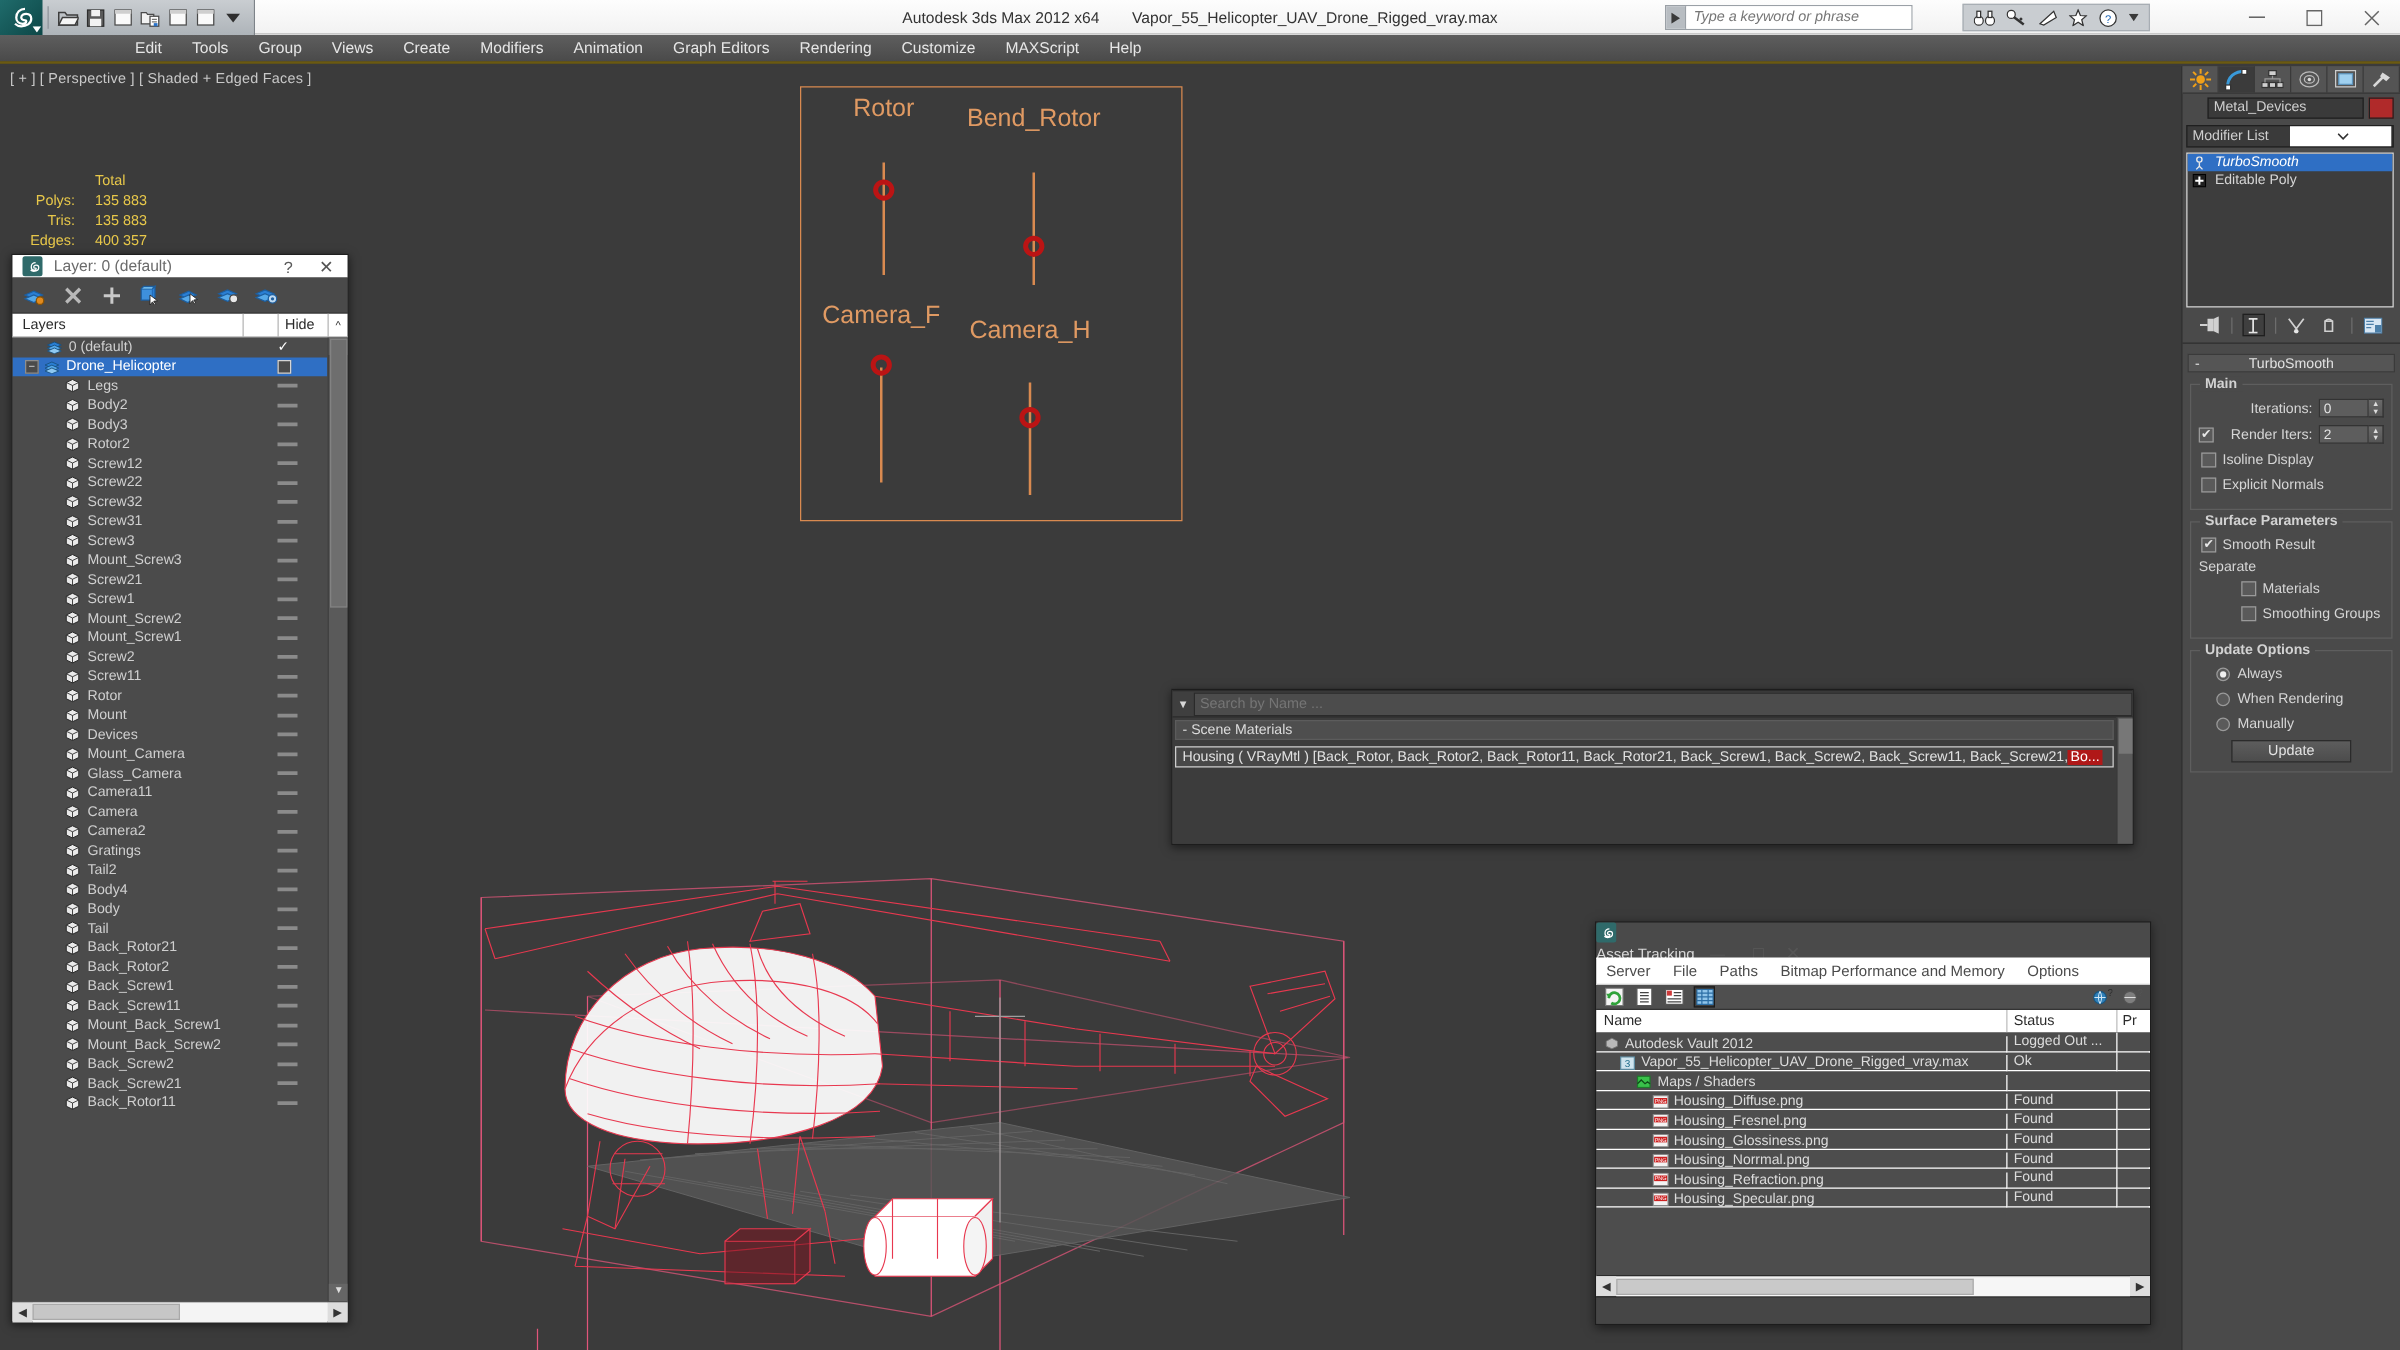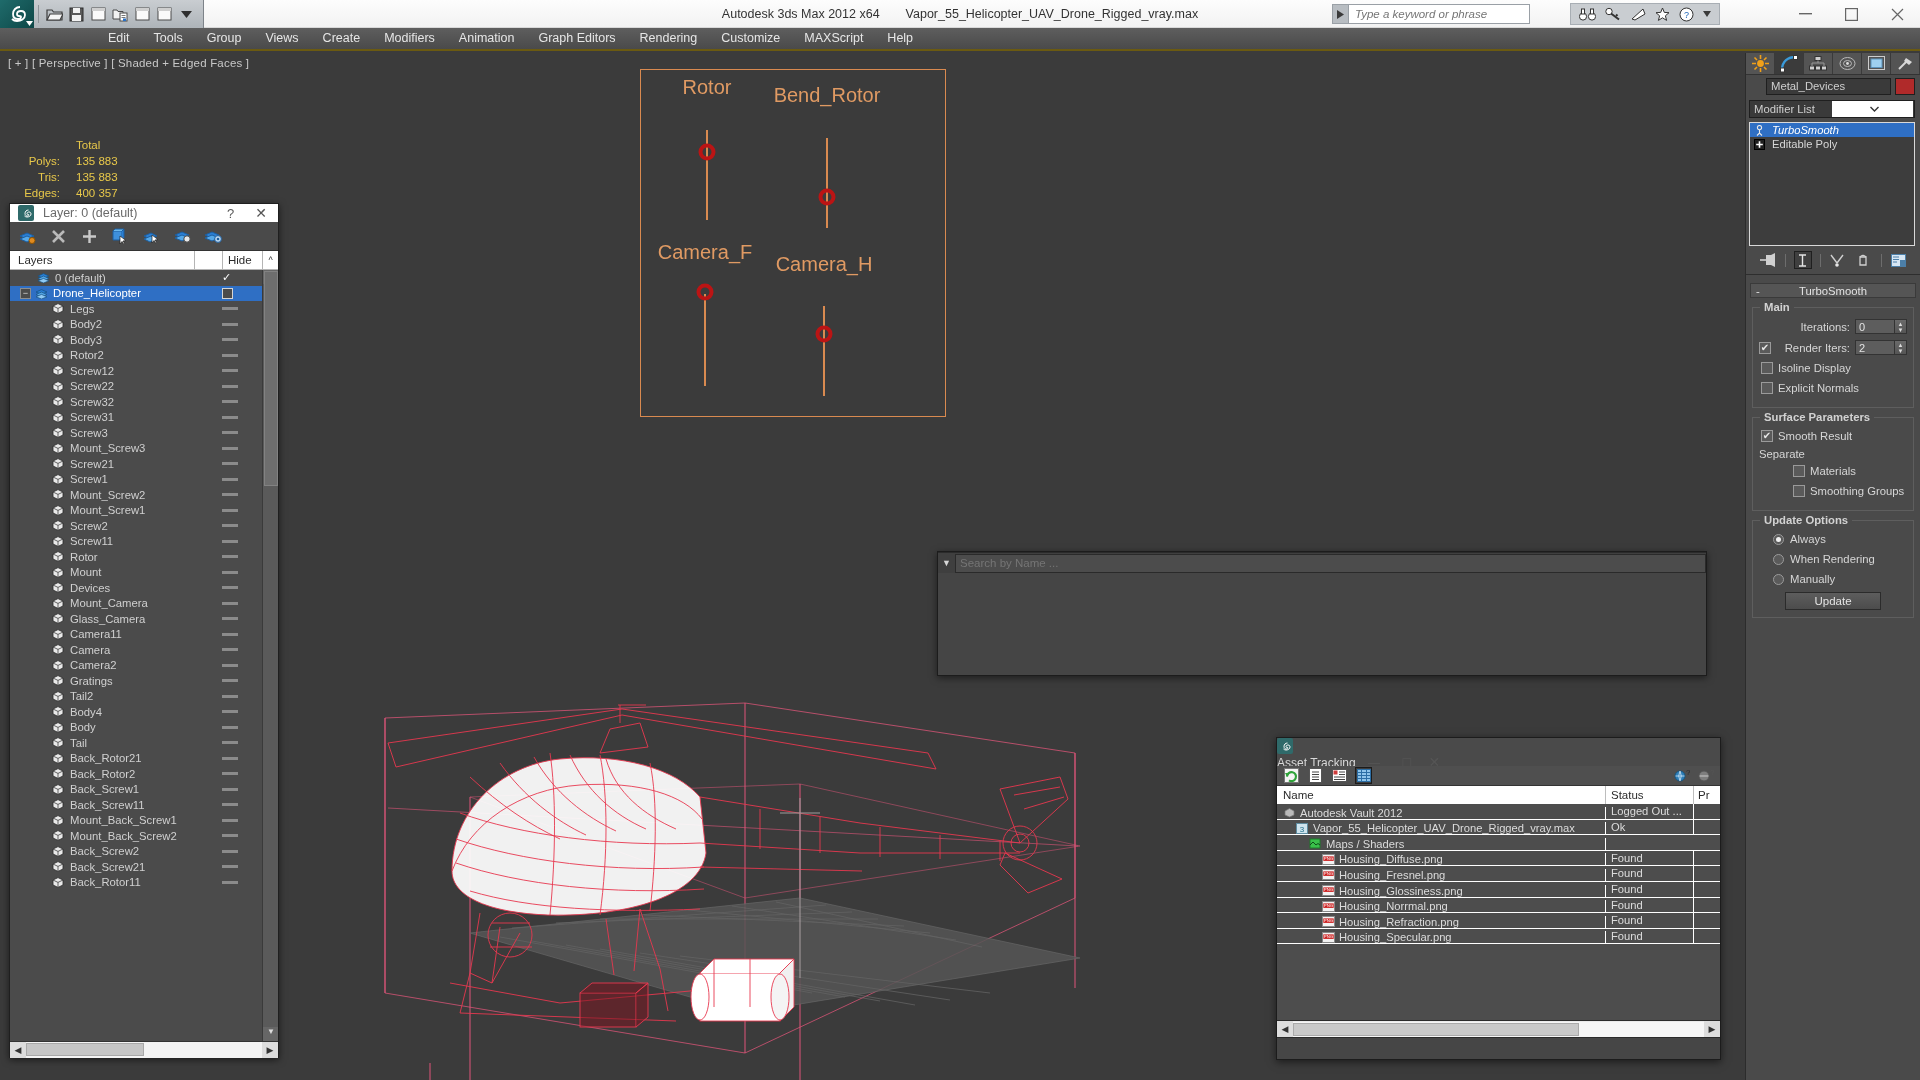--- a/index.html
+++ b/index.html
@@ -1138,35 +1138,54 @@
       </div>
       <div class="hs-btn">▶</div>
     </div>
   </div>
 
   <div class="matdlg">
     <div class="mat-search">
       <div class="drop">▼</div>
       <input value="" placeholder="Search by Name ..." style="">
     </div>
+    <div class="mat-body">
+      <div class="mat-list">
+        <div class="mat-group">- Scene Materials</div>
+        <div class="mat-entry">
+          <span>Housing  ( VRayMtl )  [Back_Rotor, Back_Rotor2, Back_Rotor11, Back_Rotor21, Back_Screw1, Back_Screw2, Back_Screw11, Back_Screw21, </span>
+            <span class="redtail">Bo...</span>
+        </div>
+      </div>
+      <div class="mat-vscroll">
+          <div class="t"></div>
+        </div>
+    </div>
   </div>
 
   <div class="assetdlg">
     <div class="dlg-title">
       <span class="dlg-ico">
         <svg width="11" height="11" viewBox="0 0 11 11">
             <path d="M7.5 2c-2 0-3.5 1.5-3.5 3.5 0 1.5 1 2.5 2.4 2.5 1 0 1.6-.5 1.6-1s-.5-.5-1-.5c-.6 0-1-.4-1-1 0-1 1-1.5 2-1.5 1.4 0 2 1 2 2 0 2-2 3-4 3-1 0-2-.5-2.5-1" fill="none" stroke="#fff" stroke-width="1"></path>
           </svg>
       </span>
       <span>Asset Tracking</span>
       <span class="spacer"></span>
       <span class="dlg-x" style="font-size:12px;padding:0 9px">—</span>
       <span class="dlg-x" style="font-size:12px;padding:0 9px">☐</span>
       <span class="dlg-x" style="padding:0 9px 0 4px">✕</span>
     </div>
+    <div class="asset-menu" id="asset-menu">
+        <div class="mi">Server</div>
+        <div class="mi">File</div>
+        <div class="mi">Paths</div>
+        <div class="mi">Bitmap Performance and Memory</div>
+        <div class="mi">Options</div>
+      </div>
     <div class="asset-tools">
       <div class="at-btn">
         <svg width="15" height="15" viewBox="0 0 15 15">
             <rect x="0.5" y="0.5" width="14" height="14" fill="#f4f4f4" stroke="#777"></rect>
             <path d="M3 8.5 a4.5 4.5 0 1 1 2 3.9" fill="none" stroke="#2fa33a" stroke-width="2.2"></path>
             <path d="M1 5 L5.5 5 L3.2 9 Z" fill="#2fa33a"></path>
           </svg>
       </div>
       <div class="at-btn">
         <svg width="15" height="15" viewBox="0 0 15 15">

